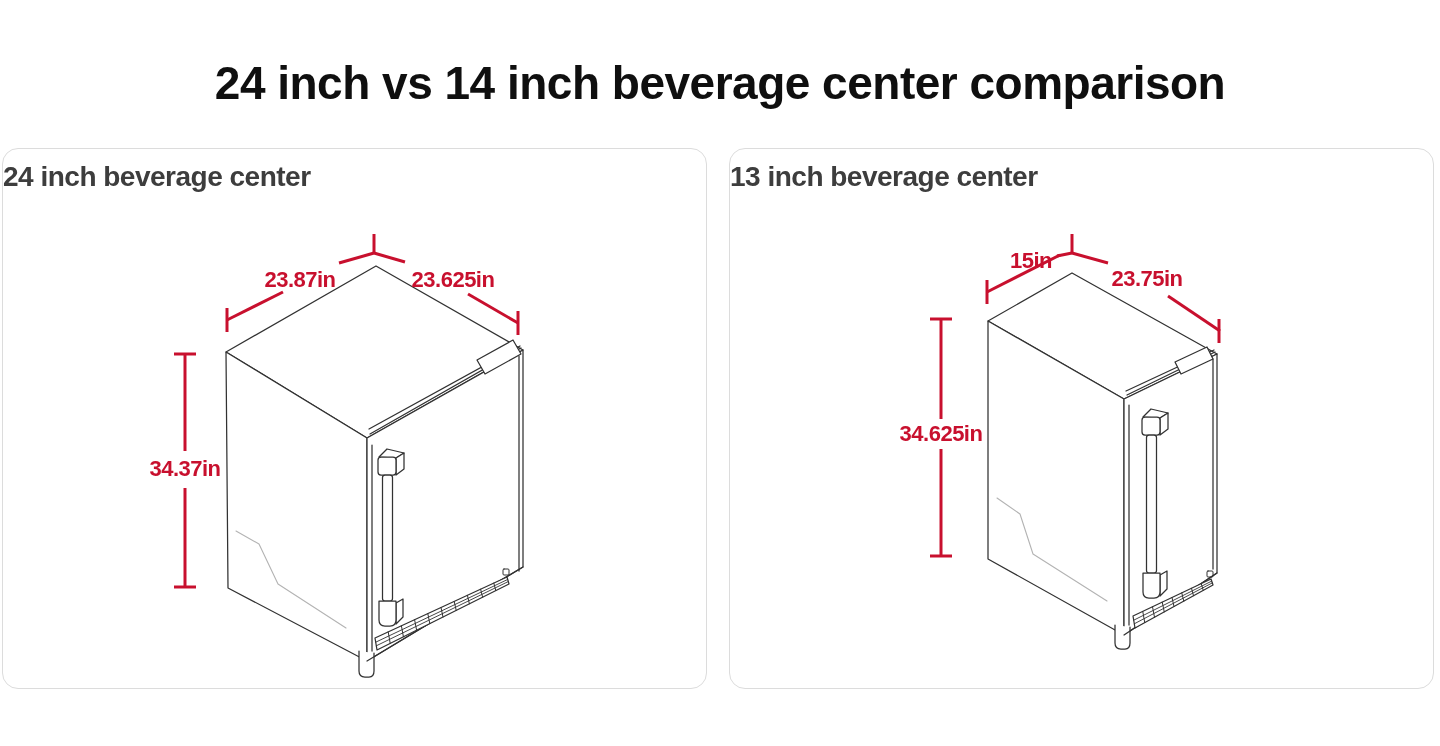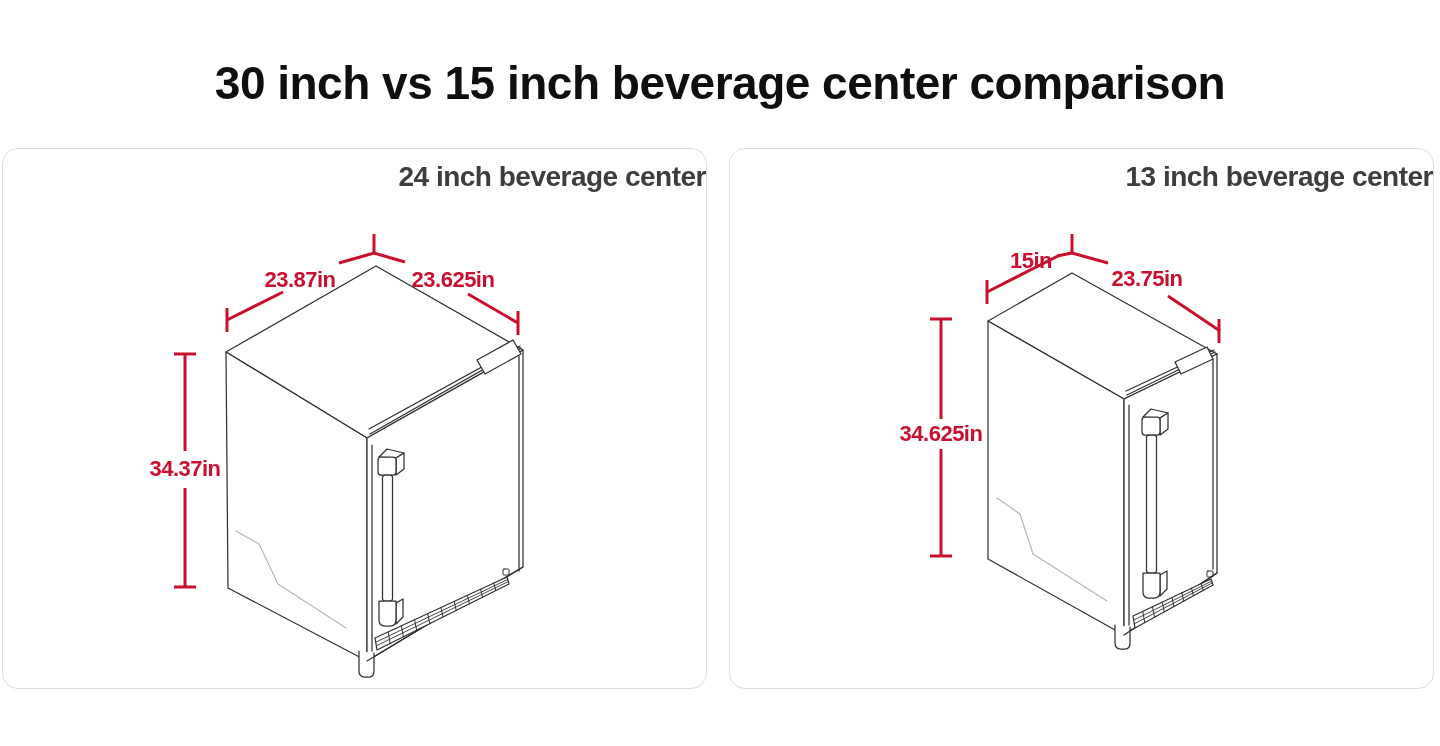--- a/index.html
+++ b/index.html
@@ -13,34 +13,34 @@
   }
   .panel {
     position:absolute; top:148px; width:705px; height:541px;
     background:#ffffff; border:1.5px solid #dcdcdc; border-radius:16px;
     box-sizing:border-box;
   }
   .panel-left  { left:2px; }
   .panel-right { left:729px; }
   .panel-title {
     position:absolute; top:12px; left:0; width:100%; margin:0;
-    text-align:right; font-size:28px; font-weight:bold; letter-spacing:-0.5px;
+    text-align:left; font-size:28px; font-weight:bold; letter-spacing:-0.5px;
   }
   .diagram { position:absolute; left:0; top:0; }
   svg text.dim-label {
     font-family:"Liberation Sans", sans-serif;
     font-size:22px; font-weight:bold; letter-spacing:-0.5px;
     text-anchor:middle;
   }
 </style>
 </head>
 <body>
 
 <div class="page">
-  <h1 class="main-title" style="color: rgb(15, 15, 15);">30 inch vs 15 inch beverage center comparison</h1>
+  <h1 class="main-title" style="color: rgb(15, 15, 15);">24 inch vs 14 inch beverage center comparison</h1>
 
   <section class="panel panel-left" style="border-color: rgb(220, 220, 220);">
     <h2 class="panel-title" style="color: rgb(61, 61, 61);">24 inch beverage center</h2>
     <svg id="svg0" class="diagram" width="705" height="541" viewBox="0 0 705 541">
         <g stroke="#323232" stroke-width="1.25" fill="none" stroke-linejoin="round" stroke-linecap="round">
           <polygon points="373,117 223,203 364,289 520,201" fill="#fff"></polygon>
           <polygon points="223,203 364,289 364,512 225,439" fill="#fff"></polygon>
           <polygon points="364,289 520,201 520,418 364,512" fill="#fff"></polygon>
           <line x1="366" y1="280" x2="517" y2="197"></line>
           <line x1="367" y1="285" x2="518" y2="199"></line>

